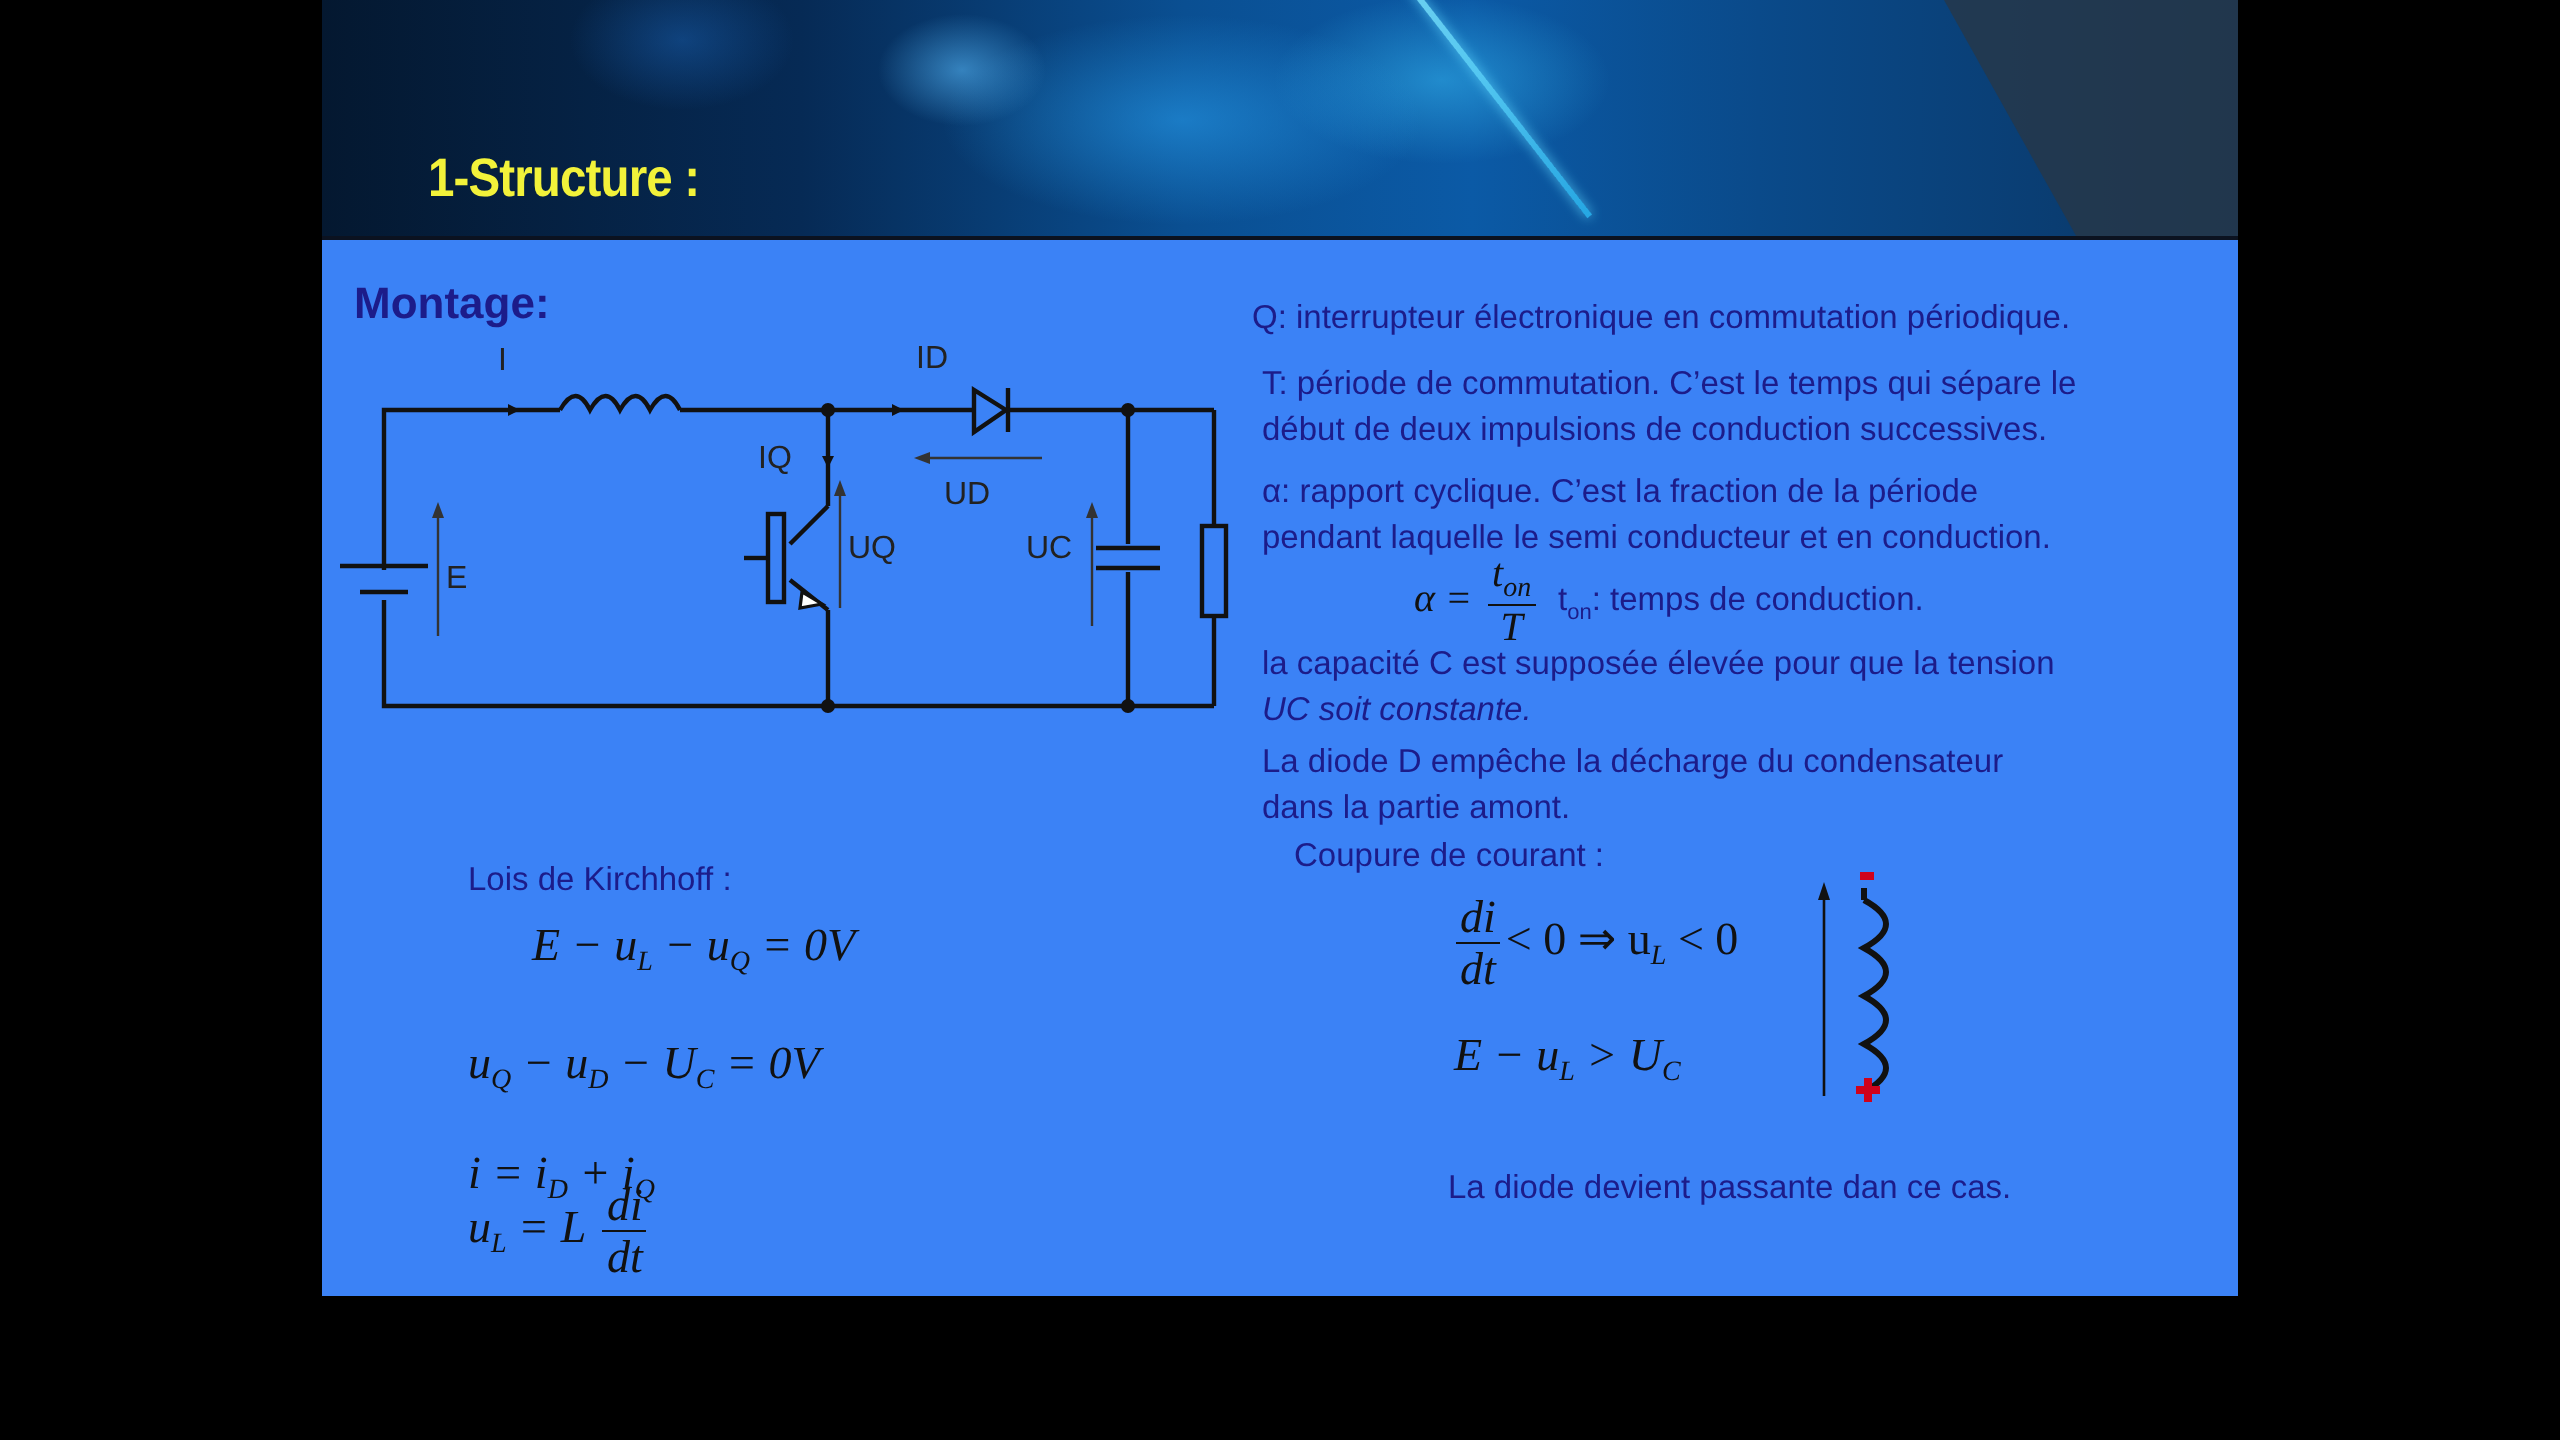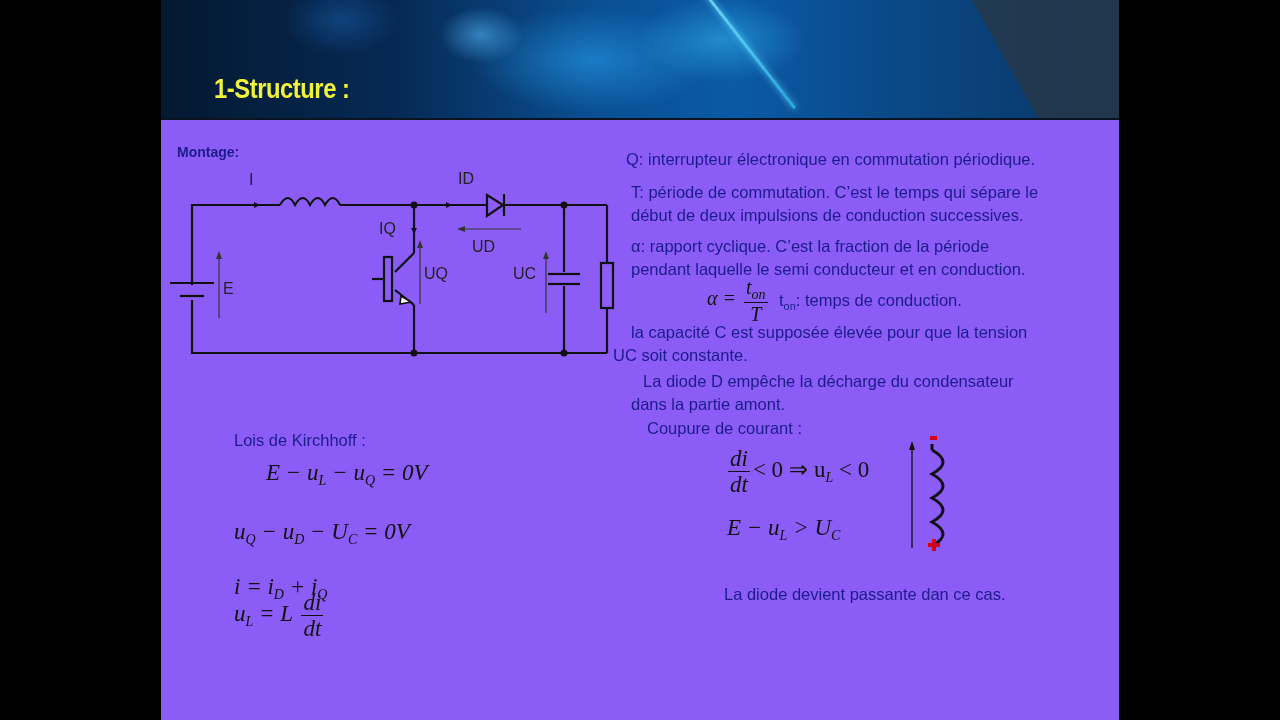--- a/index.html
+++ b/index.html
@@ -1,30 +1,30 @@
 <!DOCTYPE html>
 <html><head>
 <meta charset="utf-8">
 <style>
   html,body{margin:0;padding:0;background:#000;width:1280px;height:720px;overflow:hidden;}
   body{position:relative;font-family:"Liberation Sans",sans-serif;}
-  .slide{position:absolute;left:161px;top:0;width:958px;height:720px;background:#8b5cf6;overflow:hidden;}
+  .slide{position:absolute;left:161px;top:0;width:958px;height:648px;background:#3b82f6;overflow:hidden;}
   .header{position:absolute;left:0;top:0;width:958px;height:120px;
     background:
       radial-gradient(ellipse 60px 40px at 320px 35px, rgba(90,190,255,.55), transparent 70%),
       radial-gradient(ellipse 160px 70px at 430px 60px, rgba(40,160,240,.55), transparent 75%),
       radial-gradient(ellipse 120px 60px at 560px 40px, rgba(60,200,255,.45), transparent 70%),
       radial-gradient(ellipse 80px 50px at 180px 20px, rgba(30,110,200,.4), transparent 70%),
       linear-gradient(90deg,#041830 0%,#062a55 25%,#0a4f92 45%,#0b5aa6 60%,#0a4a8a 75%,#0a3563 100%);}
   .header .overlay{position:absolute;right:0;top:0;width:210px;height:120px;background:rgba(40,55,70,.78);clip-path:polygon(30% 0,100% 0,100% 100%,62% 100%);}
   .header .streak{position:absolute;left:540px;top:-10px;width:3px;height:150px;background:linear-gradient(#7fe7ff,#2bb6f0);transform:rotate(-38deg);transform-origin:top;box-shadow:0 0 6px #5fd8ff;opacity:.85;}
   .header .bottomline{position:absolute;left:0;bottom:0;width:100%;height:2px;background:#0b1220;}
   .title{position:absolute;left:53px;top:74px;color:#f2f23a;font-size:27px;font-weight:bold;letter-spacing:-0.5px;transform:scaleX(.88);transform-origin:left;}
   .txt{position:absolute;color:#1c1c8a;font-size:16.5px;line-height:24px;white-space:nowrap;}
-  .bold{font-weight:bold;font-size:14px;}
+  .bold{font-weight:bold;font-size:22px;}
   .math{position:absolute;font-family:"Liberation Serif",serif;font-style:italic;color:#111;font-size:23px;white-space:nowrap;}
   .math sub{font-size:14px;vertical-align:-5px;}
   .frac{display:inline-block;vertical-align:middle;text-align:center;margin:0 3px;}
   .frac span{display:block;line-height:1.1;}
   .frac .num{border-bottom:1.3px solid #111;padding:0 2px;}
   .up{font-style:normal;}
   svg text{font-family:"Liberation Sans",sans-serif;}
 </style>
 </head>
 <body>
@@ -117,22 +117,22 @@
   <div class="math" style="left:546px;top:276px;font-size:20px;">
     <span>α =</span>
     <span class="frac">
       <span class="num"><span style="display:inline">t</span><sub>on</sub></span>
       <span>T</span>
     </span>
   </div>
   <div class="txt" style="left:618px;top:288px;"><span>t</span><sub style="font-size:11px">on</sub><span>: temps de conduction.</span></div>
 
   <div class="txt" style="left:470px;top:320px;">la capacité C est supposée élevée pour que la tension</div>
-  <div class="txt" style="left:452px;top:343px;">UC soit constante.</div>
-  <div class="txt" style="left:470px;top:369px;margin-left:12px;">La diode D empêche la décharge du condensateur</div>
+  <div class="txt" style="left:470px;top:343px;font-style:italic;">UC soit constante.</div>
+  <div class="txt" style="left:470px;top:369px;">La diode D empêche la décharge du condensateur</div>
   <div class="txt" style="left:470px;top:392px;">dans la partie amont.</div>
   <div class="txt" style="left:486px;top:416px;">Coupure de courant :</div>
 
   <div class="math" style="left:564px;top:446px;">
     <span class="frac"><span class="num">di</span><span>dt</span></span><span class="up">&lt; 0 ⇒ u</span><sub>L</sub><span class="up"> &lt; 0</span>
   </div>
   <div class="math" style="left:566px;top:515px;">
     <span>E − u</span><sub>L</sub><span> &gt; U</span><sub>C</sub>
   </div>
 

